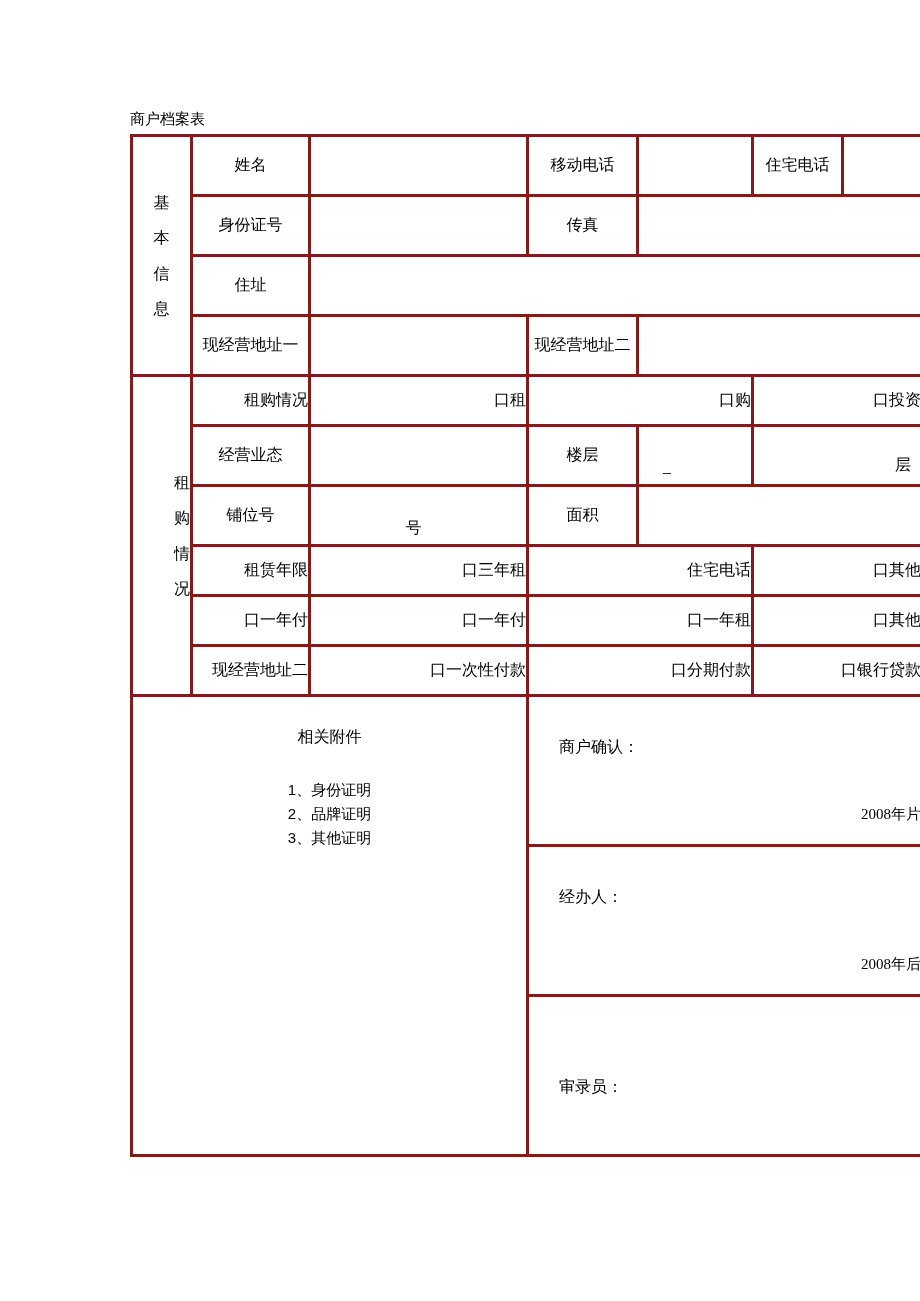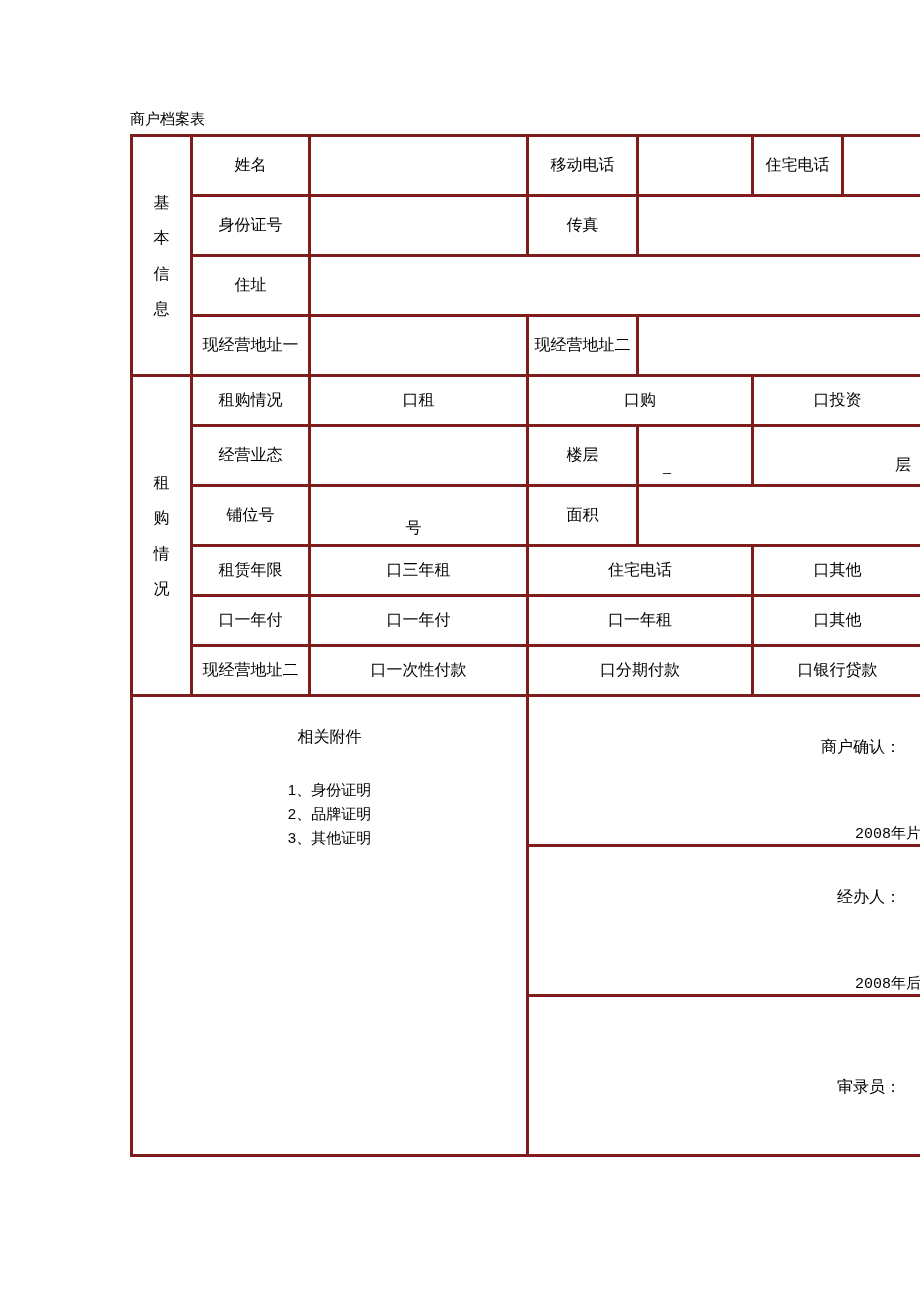--- a/index.html
+++ b/index.html
@@ -3,26 +3,26 @@
   <meta charset="utf-8">
   <style>
     * { box-sizing: border-box; margin: 0; padding: 0; }
     body { font-family: "SimSun", "宋体", serif; font-size: 16px; background: #fff; padding: 0; width: 920px; }
     .page { padding: 110px 0 4px 130px; }
     .title { font-size: 15px; margin-bottom: 5px; }
     table { border-collapse: collapse; width: 790px; table-layout: fixed; }
     td { border: 3px solid #7f1d1d; text-align: center; vertical-align: middle; padding: 0; height: 60px; font-size: 16px; }
     .no-wrap { white-space: nowrap; }
     .vlabel { width: 60px; line-height: 2.2; }
-    .checkbox-row td { height: 50px; }
+    .checkbox-row td { height: 50px; text-align: right; }
     .attachments { vertical-align: top; padding-top: 30px; text-align: center; }
     .attach-list { text-align: right; display: inline-block; margin-top: 30px; font-family: Arial, sans-serif; font-size: 15px; line-height: 1.6; }
     .sig-cell { vertical-align: top; padding: 40px 20px 0 30px; text-align: left; position: relative; height: 150px; border-left: 1px solid #000; }
-    .sig-label { display: block; text-align: right; }
-    .sig-date { position: absolute; right: 0; bottom: 1px; font-family: Liberation Mono, monospace; font-size: 15px; }
+    .sig-label { display: block; text-align: left; }
+    .sig-date { position: absolute; right: 0; bottom: 20px; font-family: Liberation Serif, serif; font-size: 15px; }
     .suffix { text-align: right; padding-right: 10px; vertical-align: bottom; padding-bottom: 8px; }
     .underscore-cell { text-align: right; vertical-align: bottom; padding: 0 80px 8px 0; }
   </style>
 </head>
 <body>
 
 <div class="page">
   <div class="title">商户档案表</div>
   <table>
     <colgroup>

